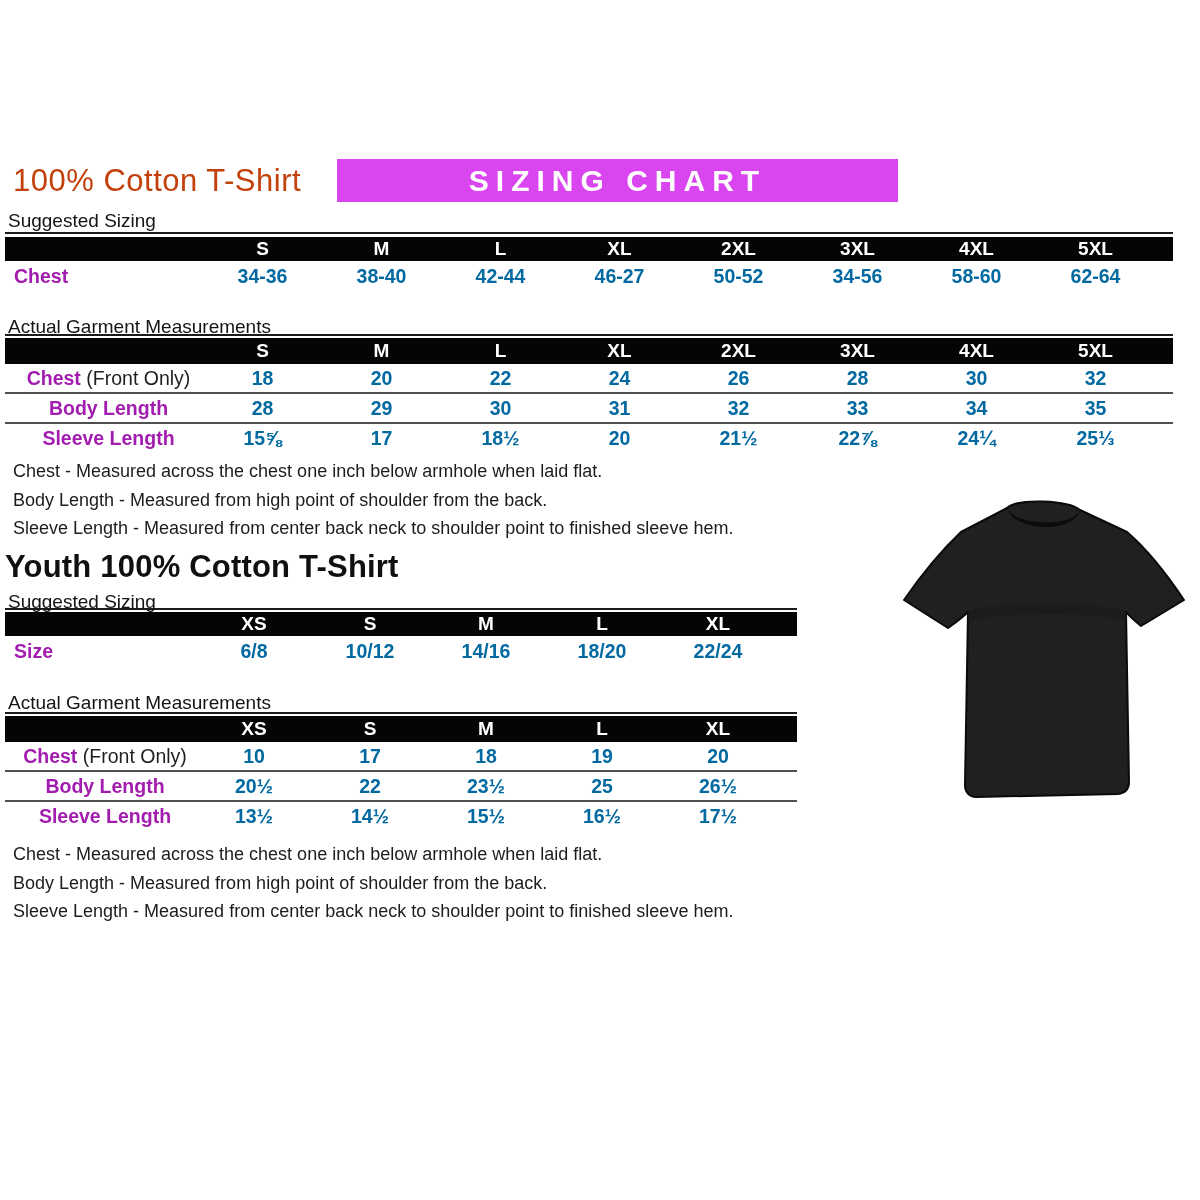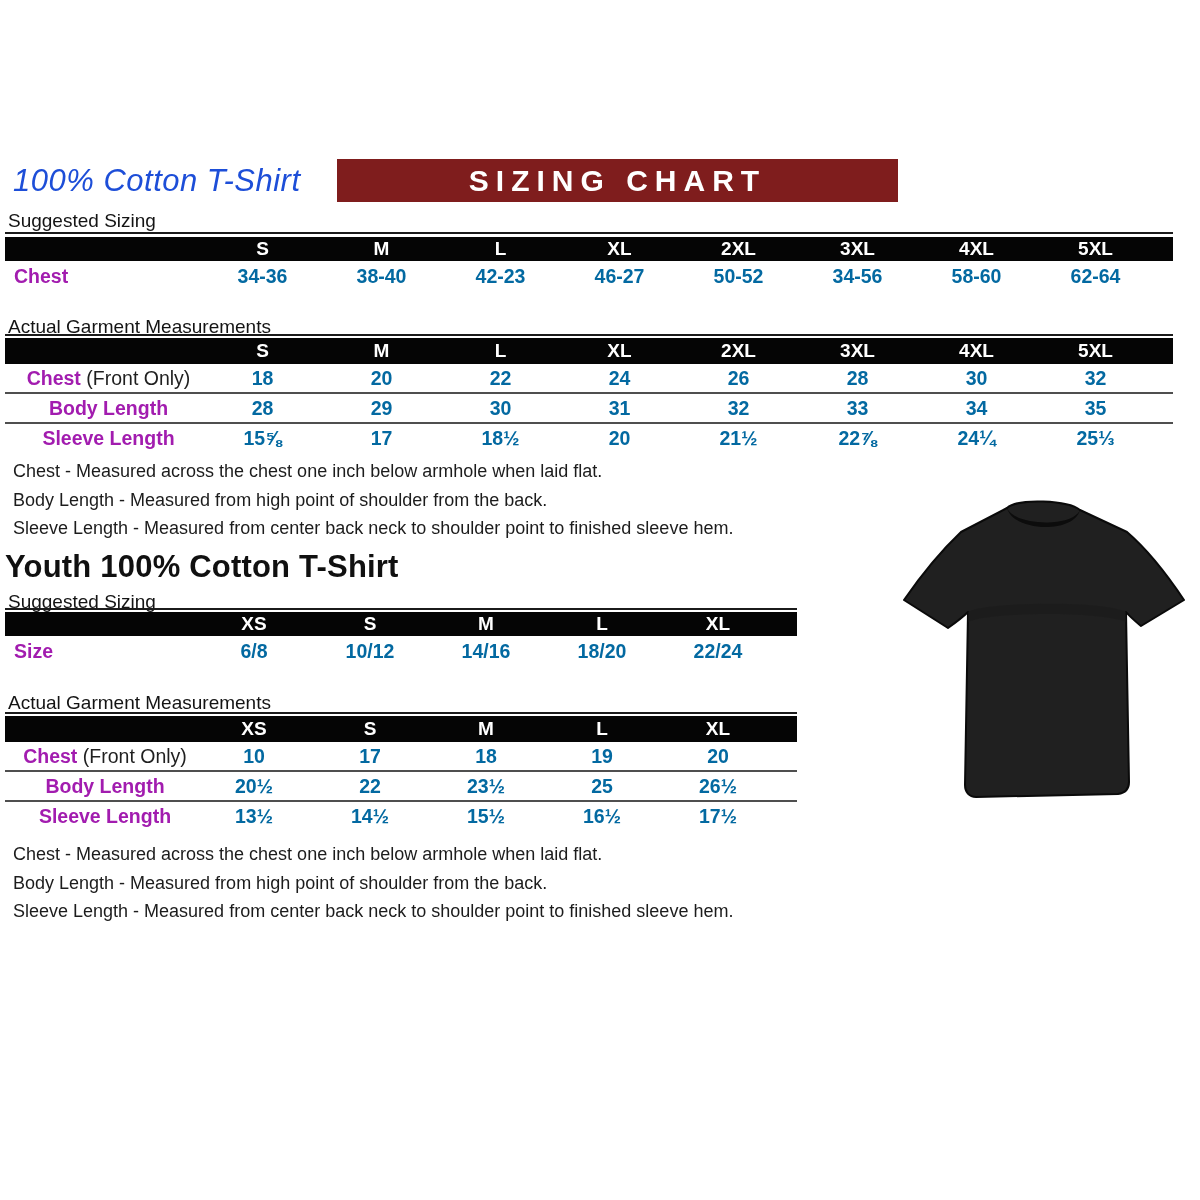--- a/index.html
+++ b/index.html
@@ -3,23 +3,23 @@
 <meta charset="utf-8">
 <style>
   html,body{margin:0;padding:0;}
   body{
     width:1200px;height:1200px;background:#ffffff;position:relative;
     font-family:"Liberation Sans", sans-serif;color:#1a1a1a;
     -webkit-font-smoothing:antialiased;
   }
   .abs{position:absolute;}
 
-  .page-title{font-size:31px;font-weight:400;letter-spacing:0.5px;color:#1d4ed8;font-style:italic;}
+  .page-title{font-size:31px;font-weight:400;letter-spacing:0.5px;color:#c2410c;}
   .banner{
-    background:#7f1d1d;color:#ffffff;text-align:center;
+    background:#d946ef;color:#ffffff;text-align:center;
     font-weight:bold;font-size:30px;letter-spacing:7px;line-height:43px;
   }
   .section-label{font-size:19px;color:#141414;}
   .rule{height:2px;background:#1b1b1b;}
 
   table{border-collapse:collapse;table-layout:fixed;}
   th{
     background:#050505;color:#ffffff;font-weight:bold;font-size:19px;
     text-align:center;vertical-align:middle;padding:0;
   }
@@ -73,21 +73,21 @@
       <th>4XL</th>
       <th>5XL</th>
       <th></th>
     </tr>
   </thead>
   <tbody>
     <tr>
       <td class="lbl"><b>Chest</b></td>
       <td class="val">34-36</td>
       <td class="val">38-40</td>
-      <td class="val">42-23</td>
+      <td class="val">42-44</td>
       <td class="val">46-27</td>
       <td class="val">50-52</td>
       <td class="val">34-56</td>
       <td class="val">58-60</td>
       <td class="val">62-64</td>
       <td></td>
     </tr>
   </tbody>
 </table>
 

